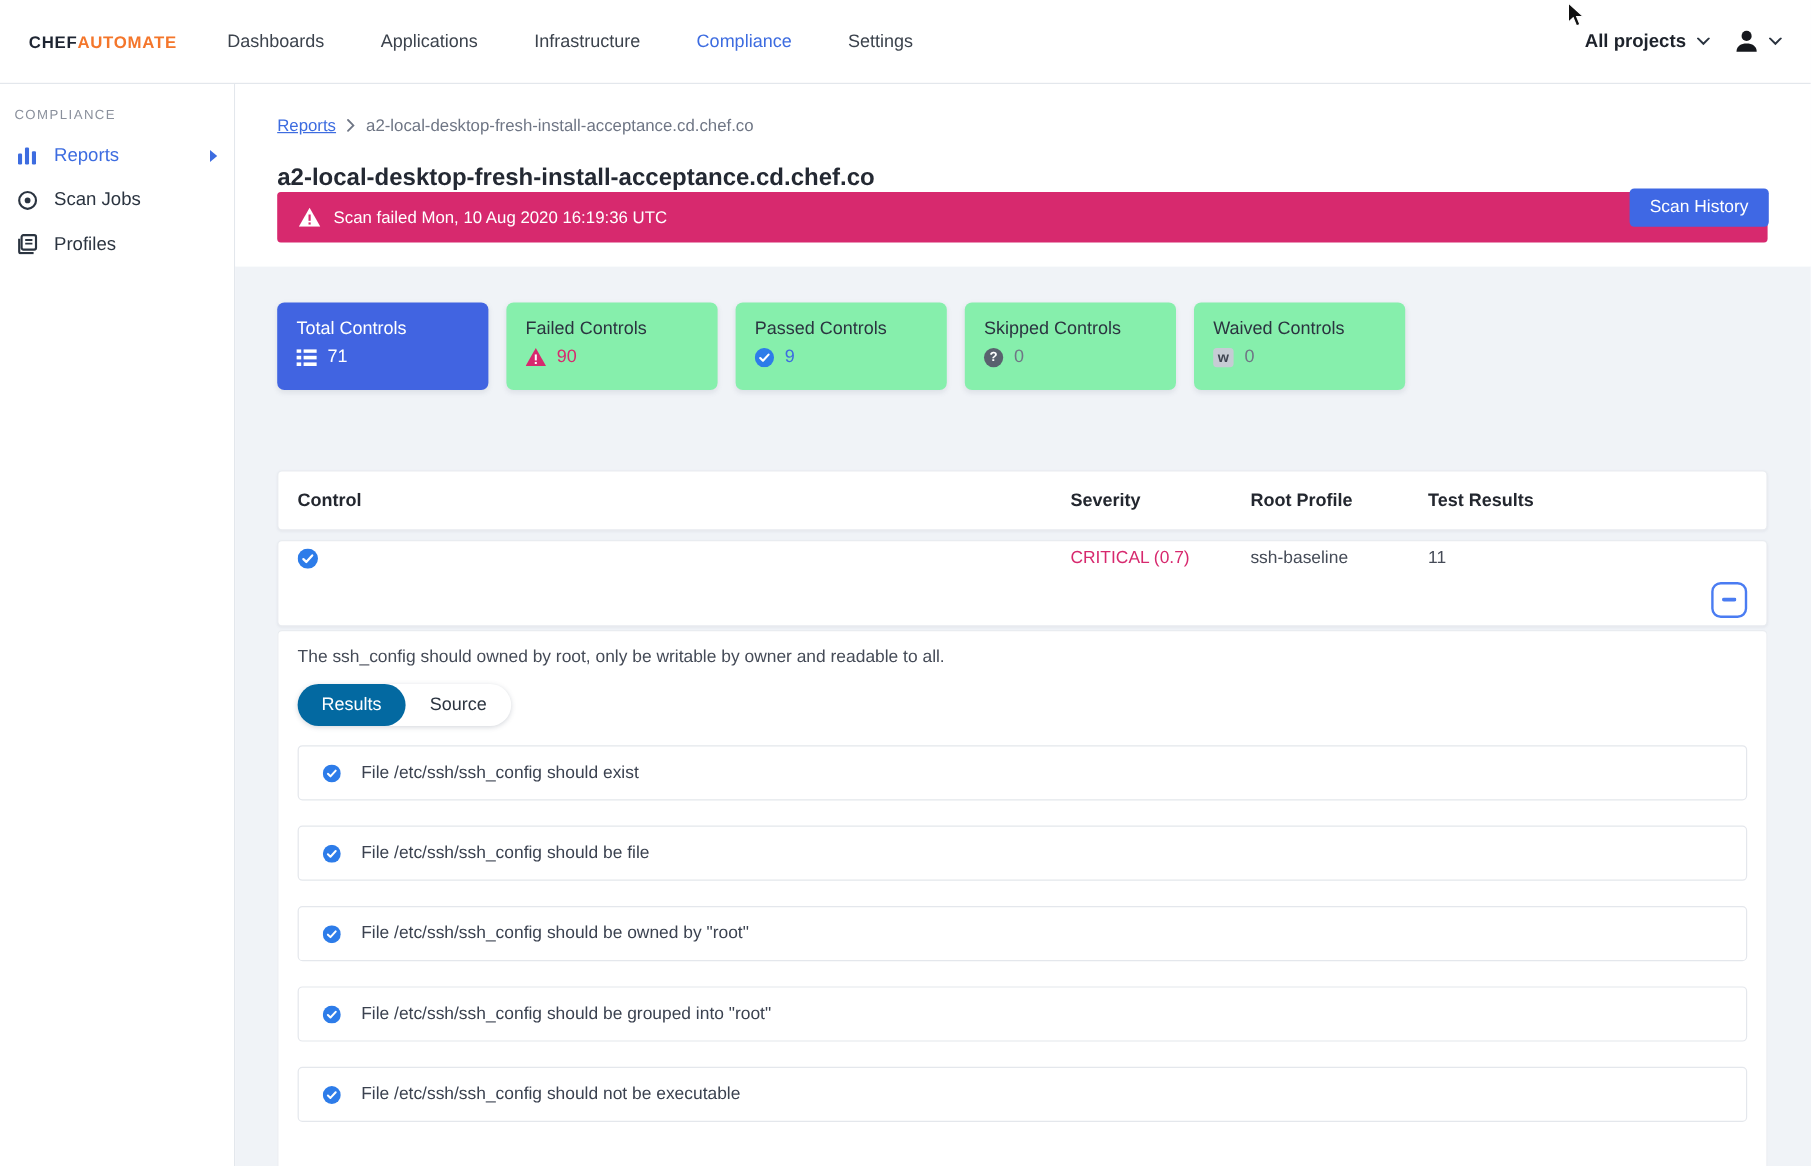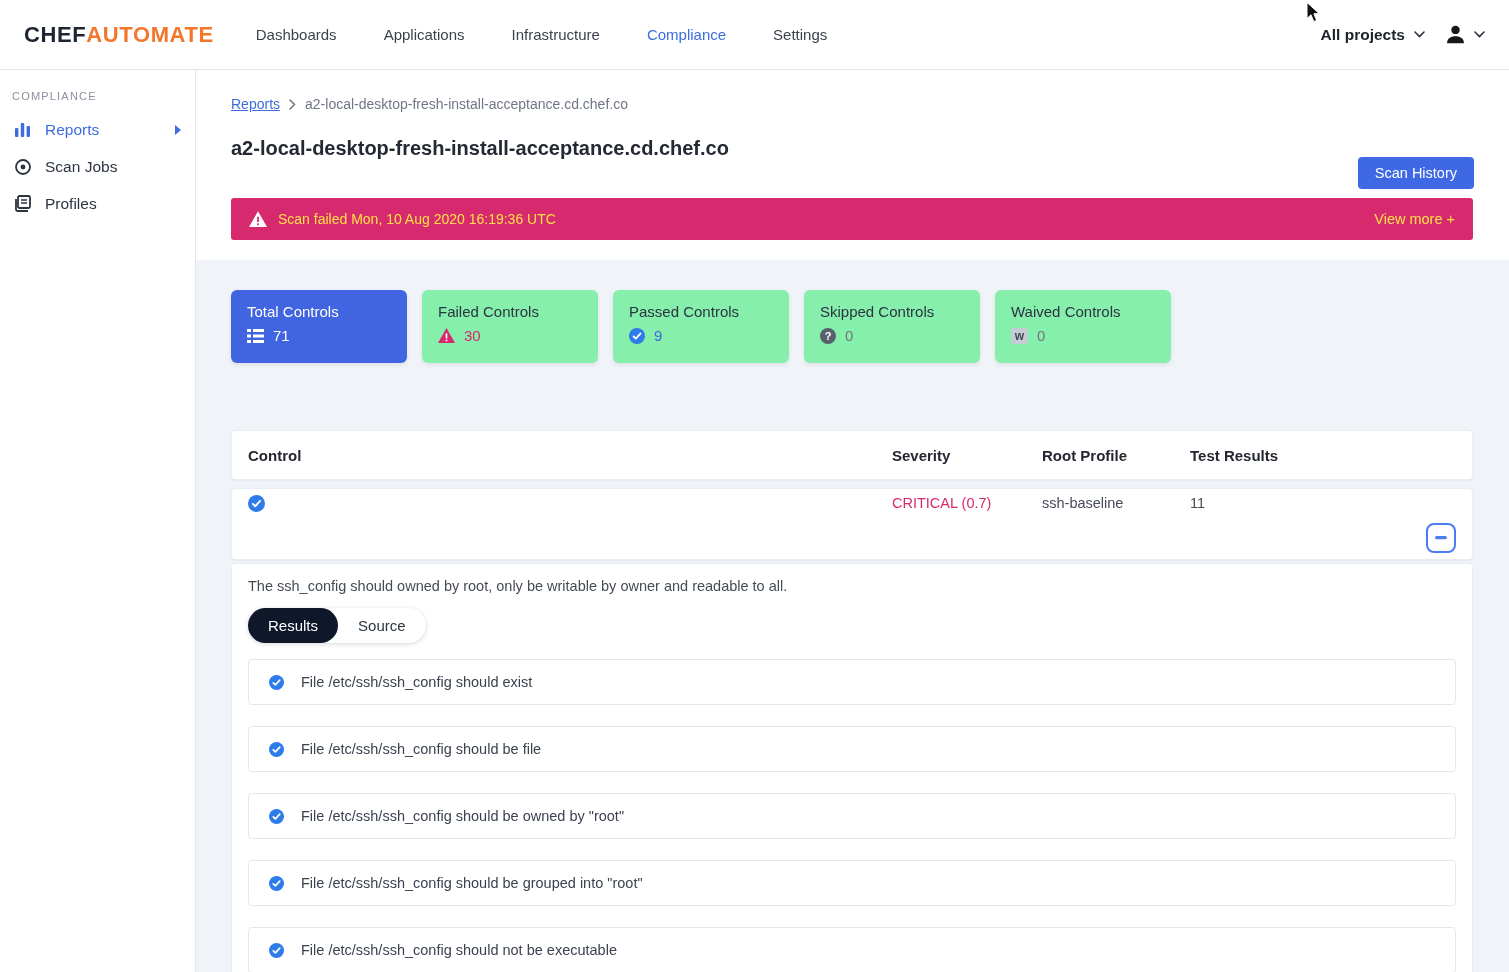--- a/index.html
+++ b/index.html
@@ -7,21 +7,21 @@
   body {
     font-family:"Liberation Sans","DejaVu Sans",sans-serif;
     background:#ffffff; color:#2b3440; position:relative;
   }
 
   
   .topbar {
     height:70px; display:flex; align-items:center;
     padding:0 24px; background:#fff; border-bottom:1px solid #e3e7ec;
   }
-  .brand { font-size:22px; font-weight:800; letter-spacing:.6px; cursor:pointer; white-space:nowrap; }
+  .brand { font-size:14px; font-weight:800; letter-spacing:.6px; cursor:pointer; white-space:nowrap; }
   .brand .chef { color:#1e2532; }
   .brand .automate { color:#f4762b; font-weight:700; }
   .topnav { display:flex; gap:47px; margin-left:42px; }
   .topnav a { font-size:15px; color:#3c434d; text-decoration:none; cursor:pointer; }
   .topnav a.active { color:#3d6ce0; }
   .topbar-right { margin-left:auto; display:flex; align-items:center; gap:9px; }
   .projects-label { font-size:15.5px; font-weight:700; color:#1d222b; cursor:pointer; }
   .chev { width:11px; height:7px; display:inline-block; }
   .user-btn { display:flex; align-items:center; gap:7px; cursor:pointer; margin-left:10px; }
 
@@ -52,22 +52,22 @@
   .breadcrumb { margin-top:26px; font-size:14px; display:flex; align-items:center; gap:9px; color:#6f7685; }
   .breadcrumb a { color:#3d6ce0; text-decoration:underline; cursor:pointer; }
   .page-title { margin-top:25px; font-size:20px; font-weight:600; color:#242933; }
   .scan-history {
     position:absolute; top:87px; right:35px;
     background:#3f68e4; color:#fff; border:none; border-radius:4px;
     font-size:14.5px; padding:8px 17px; cursor:pointer;
     font-family:inherit;
   }
   .banner {
-    margin-top:38px; height:42px; background:#d7296e; border-radius:3px;
-    display:flex; align-items:center; padding:0 18px; color:#fde047; font-size:14px;
+    height:42px; background:#d7296e; border-radius:3px;
+    display:flex; align-items:center; padding:0 18px; color:#ffffff; font-size:14px;
   }
   .banner .msg { margin-left:11px; }
   .banner .view-more { margin-left:auto; cursor:pointer; font-size:14.5px; }
 
   
   .gray-zone { background:#f0f3f7; flex:1; padding:30px 36px 0 35px; overflow:hidden; }
   .cards { display:flex; gap:15px; }
   .card {
     width:176px; height:73px; background:#86efac; border-radius:6px;
     box-shadow:0 2px 4px rgba(110,120,140,.14); padding:13px 16px; cursor:pointer;
@@ -113,21 +113,21 @@
   .detail {
     margin-top:3px; background:#fff; border:1px solid #e9ecf0; border-bottom:none;
     border-radius:4px 4px 0 0; padding:14px 16px 30px;
   }
   .summary { font-size:14.5px; color:#454b57; }
   .tabs {
     margin-top:14px; display:inline-flex; background:#fff; border-radius:19px;
     box-shadow:0 1px 4px rgba(80,90,110,.25);
   }
   .tab { padding:9px 20px; font-size:15px; border-radius:19px; color:#2b3440; cursor:pointer; }
-  .tab.active { background:#0f172a; color:#fff; }
+  .tab.active { background:#0369a1; color:#fff; }
   .results { margin-top:16px; }
   .result-row {
     height:46px; border:1px solid #e4e7ec; border-radius:4px; background:#fff;
     display:flex; align-items:center; gap:17px; padding:0 20px; margin-bottom:21px;
     font-size:14.5px; color:#3b4250;
   }
 
   .ckc { flex-shrink:0; display:block; }
   .cursor { position:absolute; left:1306px; top:2px; z-index:10; pointer-events:none; }
 </style>
@@ -233,21 +233,21 @@
           </div>
         </div>
         <div class="card">
           <div class="lbl">Failed Controls</div>
           <div class="valrow">
             <svg width="17" height="15" viewBox="0 0 24 21">
                 <path d="M12 0L24 21H0z" fill="#d7296e"></path>
                 <rect x="10.8" y="7.5" width="2.4" height="7" fill="#fff"></rect>
                 <rect x="10.8" y="16.3" width="2.4" height="2.4" fill="#fff"></rect>
               </svg>
-            <span style="color:#d7296e">30</span>
+            <span style="color:#d7296e">90</span>
           </div>
         </div>
         <div class="card">
           <div class="lbl">Passed Controls</div>
           <div class="valrow">
             <svg class="ckc" width="16" height="16" viewBox="0 0 24 24">
                 <circle cx="12" cy="12" r="12" fill="#2d7ce9"></circle>
                 <path d="M6.8 12.6l3.4 3.3 7-7.6" fill="none" stroke="#fff" stroke-width="2.7" stroke-linecap="round" stroke-linejoin="round"></path>
               </svg>
             <span style="color:#3d6ce0">9</span>

